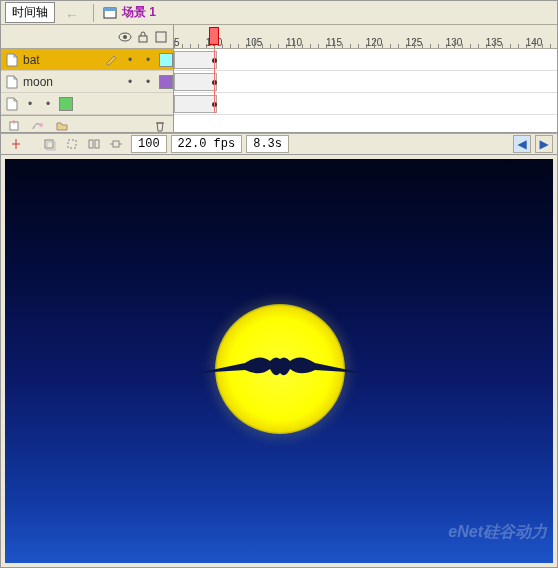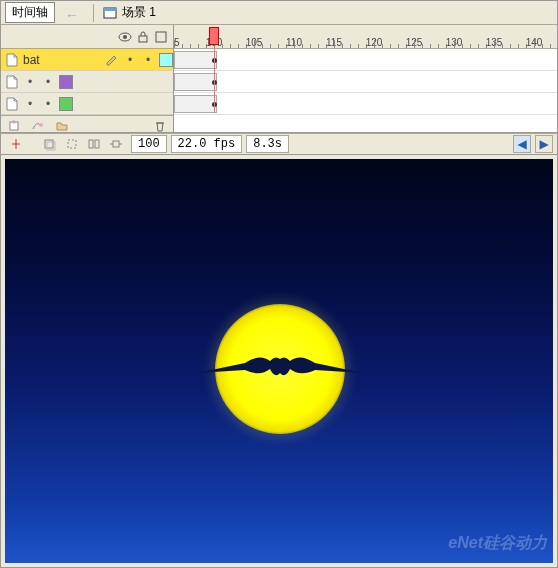--- a/index.html
+++ b/index.html
@@ -2,28 +2,28 @@
 <html><head>
 <meta charset="utf-8">
 <style>
 * { box-sizing: border-box; margin: 0; padding: 0; font-family: "SimSun", Arial, sans-serif; font-size: 12px; }
 body { width: 558px; height: 568px; background: #ece9d8; overflow: hidden; border: 1px solid #999; }
 
 .topbar { display: flex; align-items: center; height: 24px; background: #ece9d8; border-bottom: 1px solid #aca899; padding: 2px 4px; gap: 4px; }
 .tab-btn { background: #fff; border: 1px solid #888; padding: 1px 6px; cursor: pointer; }
 .back-arrow { color: #aaa; padding: 0 6px; font-size: 14px; }
 .scene-icon { width: 16px; height: 16px; display: inline-flex; align-items: center; justify-content: center; }
-.scene-label { color: #000000; }
+.scene-label { color: #a21caf; font-weight: bold; }
 
 .timeline { display: flex; background: #ece9d8; border-bottom: 1px solid #999; height: 108px; }
 .layers-col { width: 172px; flex-shrink: 0; }
 .layers-header { height: 24px; display: flex; align-items: center; justify-content: flex-end; border-bottom: 1px solid #aca899; padding-right: 4px; gap: 2px; }
 .hdr-icon { width: 16px; height: 16px; display: inline-flex; align-items: center; justify-content: center; color: #555; }
 .layer-row { height: 22px; display: flex; align-items: center; border-bottom: 1px solid #d4d0c8; padding-left: 4px; gap: 4px; }
-.layer-row.selected { background: #fde047; }
+.layer-row.selected { background: #eab308; }
 .layer-icon { width: 14px; height: 14px; display: inline-flex; align-items: center; justify-content: center; }
 .layer-name { flex: 1; color: #333; }
 .layer-dot { width: 14px; text-align: center; color: #555; }
 .layer-swatch { width: 14px; height: 14px; border: 1px solid #888; }
 .layers-footer { height: 20px; display: flex; align-items: center; gap: 6px; padding: 0 4px; border-top: 1px solid #aca899; }
 
 .tracks-col { flex: 1; background: #fff; position: relative; overflow: hidden; border-left: 1px solid #999; }
 .ruler { height: 24px; background: #ece9d8; border-bottom: 1px solid #aca899; display: flex; align-items: flex-end; position: relative; }
 .ruler-tick { position: absolute; bottom: 0; width: 20px; text-align: center; font-size: 10px; color: #444; }
 .ruler-line { position: absolute; bottom: 0; width: 1px; height: 4px; background: #888; }
@@ -39,21 +39,21 @@
 .status-field { border: 1px solid #aca899; background: #fff; padding: 1px 6px; font-family: "Courier New", monospace; margin-right: 4px; }
 .status-right { display: flex; gap: 4px; padding: 0 4px; margin-left: auto; }
 .nav-btn { width: 18px; height: 18px; border: 1px solid #aca899; background: #d4e5f8; display: inline-flex; align-items: center; justify-content: center; color: #2a5cae; cursor: pointer; }
 
 .stage-wrap { background: #ece9d8; padding: 4px; height: 412px; }
 .stage { width: 548px; height: 404px; background: linear-gradient(180deg, #000519 0%, #030b3a 25%, #0a1a6a 55%, #123aa5 85%, #1d54c8 100%); position: relative; overflow: hidden; }
 .moon { position: absolute; left: 210px; top: 145px; width: 130px; height: 130px; border-radius: 50%;
   background: radial-gradient(circle at 50% 50%, #ffff33 0%, #ffff00 55%, #f0e000 68%, rgba(240,224,0,0) 78%);
   box-shadow: 0 0 12px 4px rgba(255,255,120,.15); }
 .bat { position: absolute; left: 190px; top: 194px; width: 170px; height: 36px; }
-.watermark { position: absolute; right: 6px; bottom: 9px; color: rgba(255,255,255,.25); font-style: italic; font-weight: bold; font-size: 16px; }
+.watermark { position: absolute; right: 6px; bottom: 20px; color: rgba(255,255,255,.25); font-style: italic; font-weight: bold; font-size: 16px; }
 
 .cursor { position: absolute; left: 60px; top: -2px; width: 14px; height: 18px; pointer-events: none; }
 </style>
 </head>
 <body>
 
 <div class="topbar">
   <button class="tab-btn">时间轴</button>
   <span class="back-arrow">←</span>
   <span style="width:1px;height:18px;background:#aca899;margin:0 4px;"></span>
@@ -105,20 +105,21 @@
           <span class="layer-dot">•</span>
           <span class="layer-swatch" style="background:#99ffff"></span>
         </div>
         <div class="layer-row">
           <span class="layer-icon">
             <svg width="12" height="14">
               <path d="M1 1 h7 l3 3 v9 h-10 z" fill="#fff" stroke="#888"></path>
               <path d="M8 1 v3 h3" fill="none" stroke="#888"></path>
             </svg>
           </span>
+          <span class="layer-name">moon</span>
           <span class="layer-dot">•</span>
           <span class="layer-dot">•</span>
           <span class="layer-swatch" style="background:#9966cc"></span>
         </div>
         <div class="layer-row">
           <span class="layer-icon">
             <svg width="12" height="14">
               <path d="M1 1 h7 l3 3 v9 h-10 z" fill="#fff" stroke="#888"></path>
               <path d="M8 1 v3 h3" fill="none" stroke="#888"></path>
             </svg>

